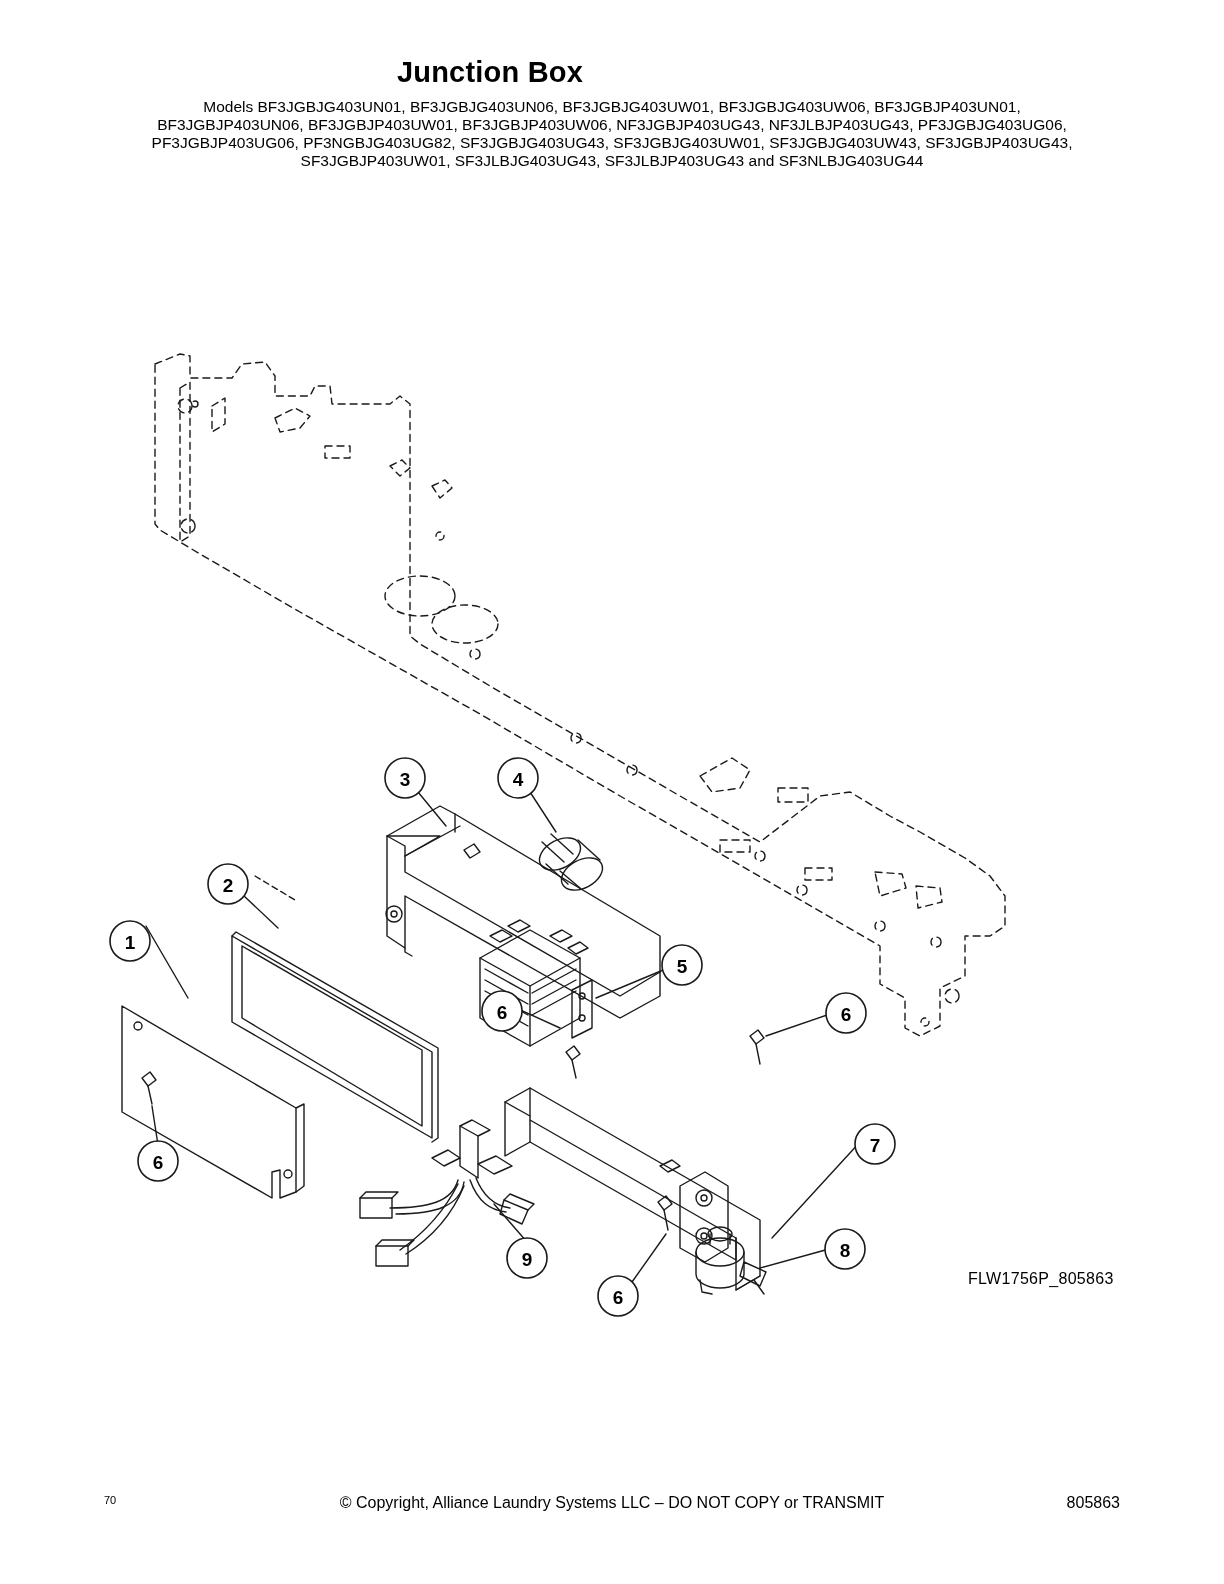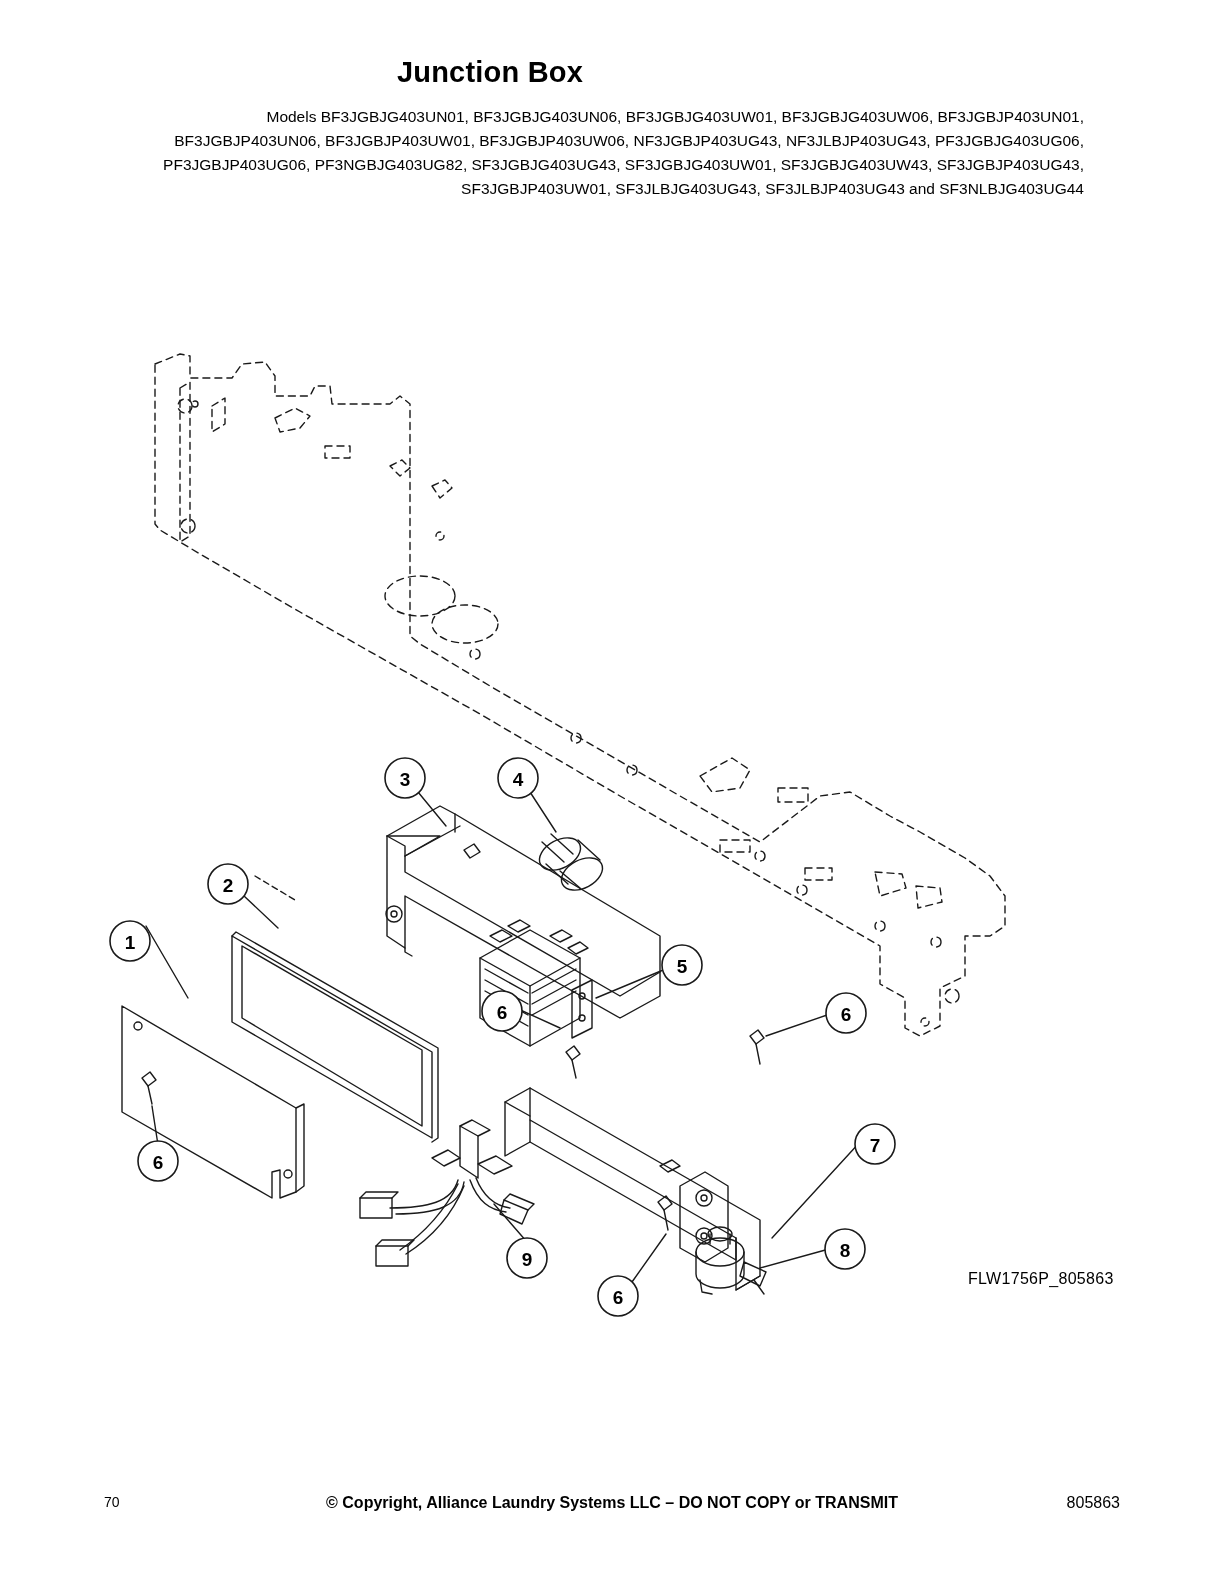--- a/index.html
+++ b/index.html
@@ -27,24 +27,23 @@
     text-align: center;
     font-size: 29px;
     font-weight: bold;
     letter-spacing: 0.2px;
   }
   .models {
     position: absolute;
     top: 98px;
     left: 140px;
     width: 944px;
-    text-align: right;
+    text-align: center;
     font-size: 15.5px;
-    line-height: 24px;
-    margin-top: 7px;
+    line-height: 18px;
   }
   .figure {
     position: absolute;
     top: 236px;
     left: 60px;
     width: 1104px;
     height: 1110px;
   }
   .figure svg {
     display: block;
@@ -53,30 +52,29 @@
     position: absolute;
     left: 968px;
     top: 1270px;
     font-size: 16px;
     letter-spacing: 0.3px;
   }
   .footer-page {
     position: absolute;
     left: 104px;
     top: 1494px;
-    font-size: 14px;
+    font-size: 11px;
   }
   .footer-copy {
     position: absolute;
     left: 0;
     top: 1494px;
     width: 1224px;
     text-align: center;
     font-size: 16px;
-    font-weight: bold;
   }
   .footer-doc {
     position: absolute;
     right: 104px;
     top: 1494px;
     font-size: 16px;
     margin-left: 8px;
   }
   text.callout {
     font-family: "Liberation Sans", sans-serif;

